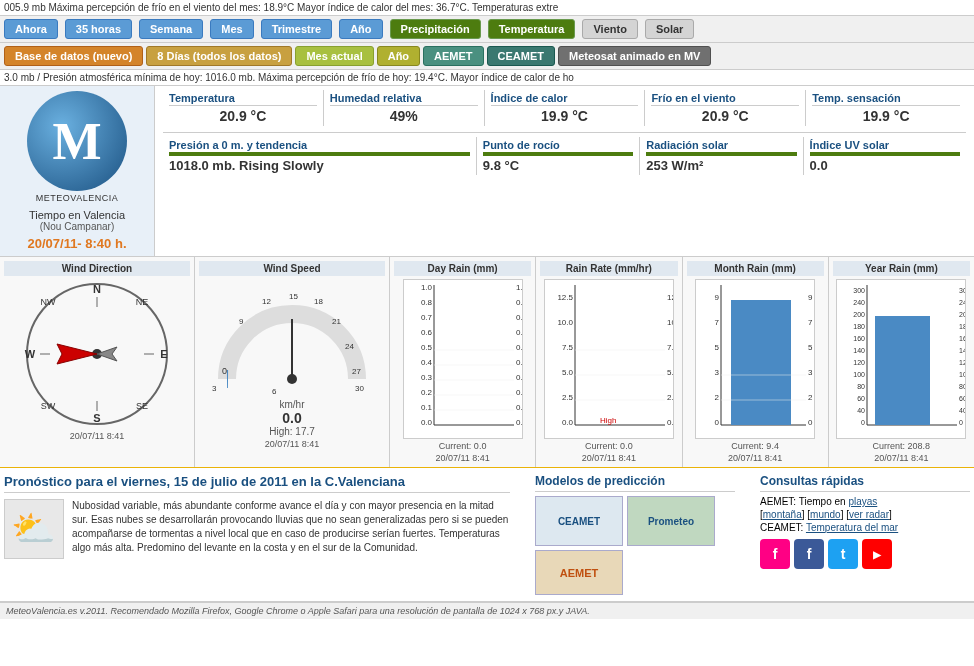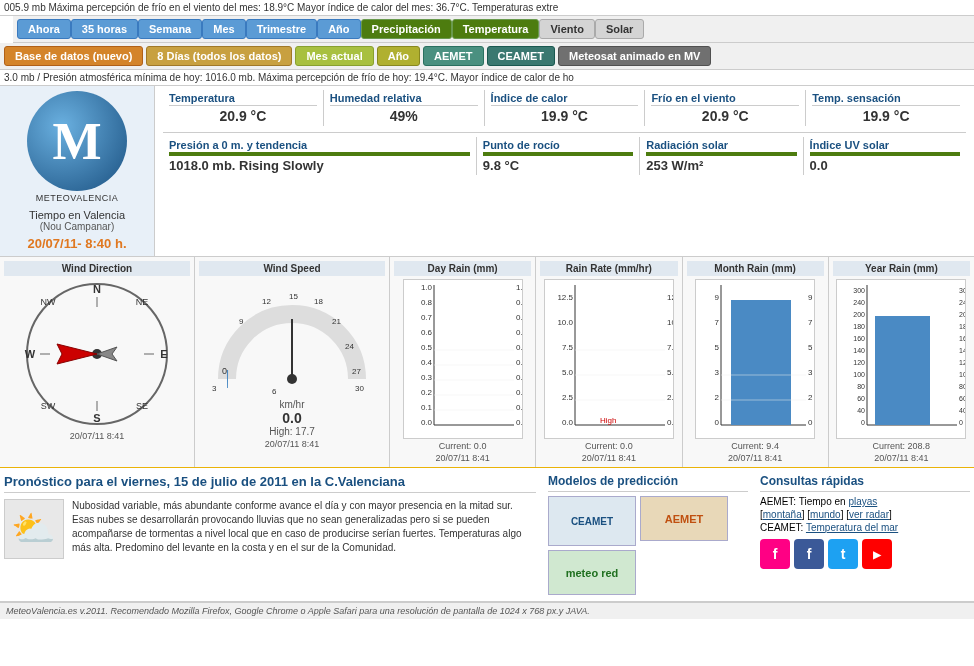--- a/index.html
+++ b/index.html
@@ -2,21 +2,21 @@
 <html><head>
   <meta charset="utf-8">
   <style>
     * { margin: 0; padding: 0; box-sizing: border-box; }
     body { font-family: Arial, sans-serif; font-size: 11px; background: #fff; width: 974px; overflow-x: hidden; }
 
     
     .top-bar { background: #fff; padding: 2px 4px; font-size: 10px; color: #333; border-bottom: 1px solid #ccc; white-space: nowrap; overflow: hidden; text-overflow: ellipsis; }
 
     
-    .nav-row1 { display: flex; align-items: flex-end; gap: 0; padding: 3px 4px; background: #f0f0f0; border-bottom: 1px solid #ccc; margin-left: 13px; }
+    .nav-row1 { display: flex; align-items: flex-end; gap: 7px; padding: 3px 4px; background: #f0f0f0; border-bottom: 1px solid #ccc; }
     .nav-btn { padding: 3px 10px; border: 1px solid #aaa; border-radius: 3px; cursor: pointer; font-size: 11px; font-weight: bold; }
     .nav-btn-blue { background: #5b9bd5; color: #fff; border-color: #3a7abf; }
     .nav-btn-gray { background: #d4d4d4; color: #333; border-color: #aaa; }
     .nav-btn-green { background: #4d7c0f; color: #fff; border-color: #6a9a4e; }
     .nav-btn-olive { background: #b5a84a; color: #fff; border-color: #8a7e34; }
 
     
     .nav-row2 { display: flex; align-items: center; gap: 3px; padding: 3px 4px; background: #f0f0f0; border-bottom: 1px solid #ccc; }
     .nav-btn-orange { background: #d4842a; color: #fff; border-color: #b06018; }
     .nav-btn-brown { background: #c8a040; color: #fff; border-color: #a07828; }
@@ -57,21 +57,21 @@
     
     .charts-section { display: flex; border-bottom: 1px solid #eab308; background: #f8f8f8; }
     .wind-direction-box { width: 195px; border-right: 1px solid #ccc; padding: 4px; text-align: center; }
     .wind-speed-box { width: 195px; border-right: 1px solid #ccc; padding: 4px; text-align: center; }
     .chart-box { flex: 1; border-right: 1px solid #ccc; padding: 4px; text-align: center; min-width: 140px; }
     .chart-box:last-child { border-right: none; }
     .chart-title { font-size: 10px; font-weight: bold; color: #333; background: #e0e8f0; padding: 2px 4px; margin-bottom: 3px; }
     .chart-timestamp { font-size: 9px; color: #555; margin-top: 2px; }
 
     
-    .forecast-section { display: flex; border-bottom: 1px solid #ccc; padding: 6px 4px; background: #fff; gap: 12px; }
+    .forecast-section { display: flex; border-bottom: 1px solid #ccc; padding: 6px 4px; background: #fff; gap: 25px; }
     .forecast-left { flex: 1; }
     .forecast-title { font-size: 13px; font-weight: bold; color: #1a5080; border-bottom: 1px solid #ccc; padding-bottom: 3px; margin-bottom: 6px; }
     .forecast-content { display: flex; gap: 8px; }
     .forecast-img { width: 60px; height: 60px; background: #e8e8e8; border: 1px solid #ccc; display: flex; align-items: center; justify-content: center; font-size: 30px; }
     .forecast-text { font-size: 10px; color: #333; line-height: 1.4; flex: 1; }
 
     .models-section { width: 200px; }
     .models-title { font-size: 12px; font-weight: bold; color: #1a5080; border-bottom: 1px solid #ccc; padding-bottom: 3px; margin-bottom: 4px; }
     .models-logos { display: flex; gap: 4px; flex-wrap: wrap; }
     .model-logo-box { width: 88px; height: 50px; background: #dde8f0; border: 1px solid #aac; display: flex; align-items: center; justify-content: center; font-size: 10px; font-weight: bold; color: #1a5080; }
@@ -384,26 +384,26 @@
       <div class="forecast-text">Nubosidad variable, más abundante conforme avance el día y con mayor presencia en la mitad sur. Esas nubes se desarrollarán provocando lluvias que no sean generalizadas pero si se pueden acompañarse de tormentas a nivel local que en caso de producirse serían fuertes. Temperaturas algo más alta. Predomino del levante en la costa y en el sur de la Comunidad.</div>
     </div>
   </div>
 
   <div class="models-section">
     <div class="models-title">Modelos de predicción</div>
     <div class="models-logos">
       <div class="model-logo-box">
         <span>CEAMET</span>
       </div>
+      <div class="model-logo-box" style="background:#c0d8c0;">
+        <span>Prometeo</span>
+      </div>
 
       <div class="model-logo-box" style="background:#e8d8b8;width:88px;height:45px;">
         <span style="font-size:11px;color:#c05010;font-weight:bold;">AEMET</span>
-      </div>
-      <div class="model-logo-box" style="background:#d0e8d0;width:88px;height:45px;">
-        <span style="font-size:11px;color:#207020;font-weight:bold;">meteo red</span>
       </div>
     </div>
   </div>
 
   <div class="quick-links">
     <div class="quick-title">Consultas rápidas</div>
     <div style="font-size:10px;margin-bottom:2px;">
       <span>AEMET: Tiempo en </span><a class="quick-link">playas</a>
     </div>
     <div style="font-size:10px;margin-bottom:2px;">

